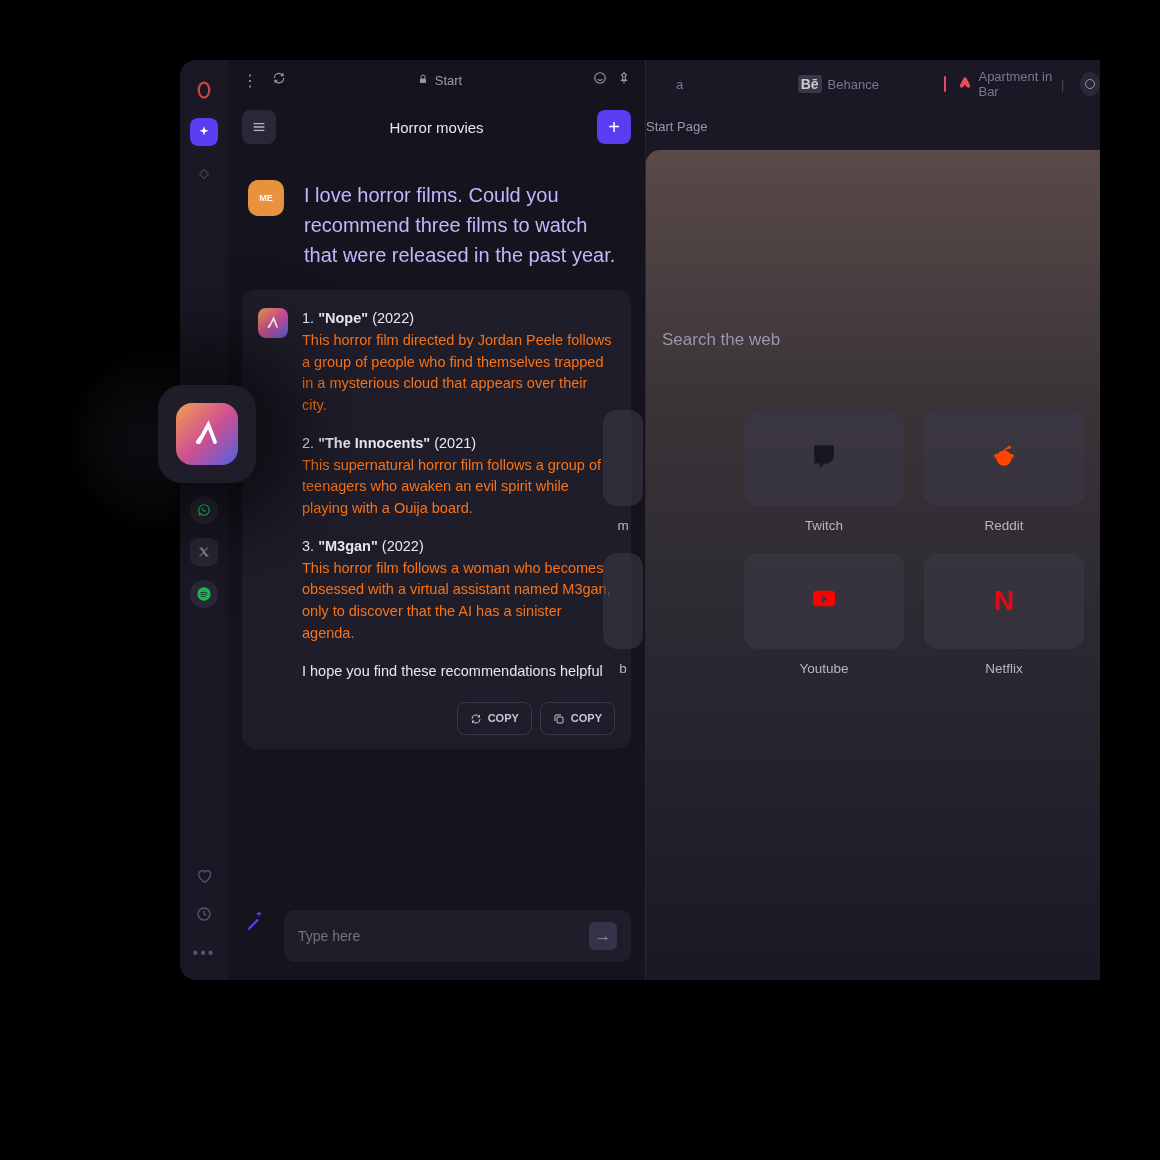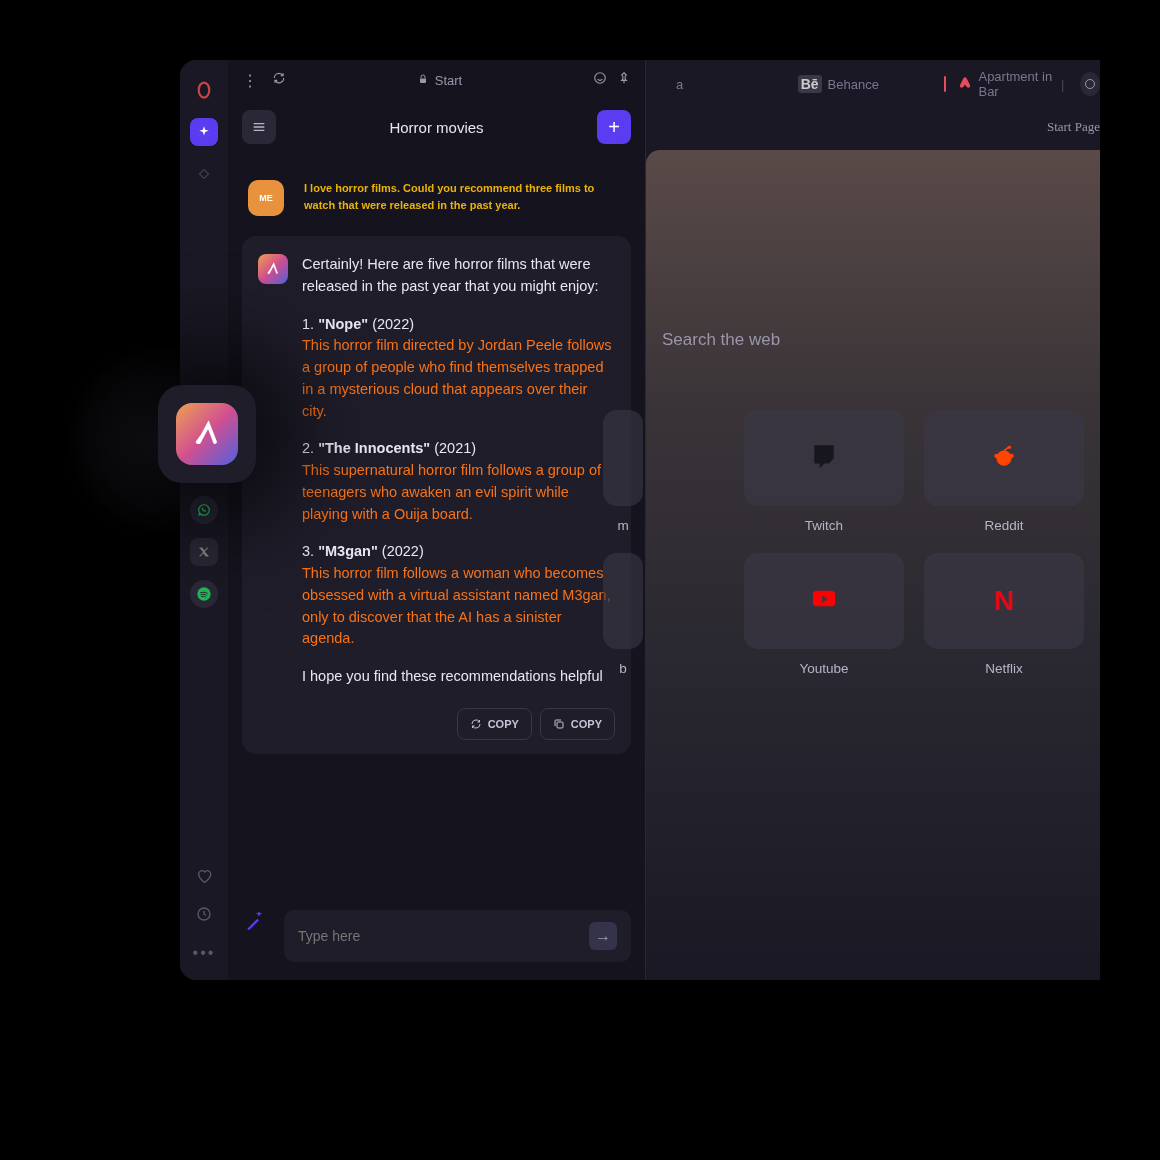--- a/index.html
+++ b/index.html
@@ -127,24 +127,23 @@
   width: 36px; height: 36px;
   background: #e8923e;
   border-radius: 10px;
   display: flex; align-items: center; justify-content: center;
   color: #fff;
   font-size: 9px;
   font-weight: 600;
   flex-shrink: 0;
 }
 .msg-me .text {
-  color: #eab308;
-  font-size: 11px;
+  color: #c4b5fd;
+  font-size: 20px;
   line-height: 1.5;
-  font-weight: bold;
 }
 
 .msg-ai {
   background: #1f1d2a;
   border-radius: 14px;
   padding: 18px 16px 14px;
   display: flex;
   gap: 14px;
 }
 .ai-avatar {
@@ -255,24 +254,23 @@
   background: #2a2836;
   border-radius: 50%;
   display: flex; align-items: center; justify-content: center;
   margin-left: 8px;
 }
 
 .start-page-title {
   position: absolute;
   top: 59px;
   left: 0; right: 0;
-  text-align: right;
+  text-align: left;
   color: #9a96ac;
   font-size: 13px;
-  font-family: Liberation Serif, serif;
 }
 
 .start-content {
   position: absolute;
   top: 90px;
   left: 0; right: 0;
   bottom: 0;
   background: linear-gradient(180deg, #5a4a48 0%, #3a3438 30%, #2a2830 60%, #1a1824 100%);
   border-radius: 14px 0 0 0;
   padding: 50px 16px;
@@ -428,21 +426,20 @@
         <div class="text">I love horror films. Could you recommend three films to watch that were released in the past year.</div>
       </div>
 
       <div class="msg-ai">
         <div class="ai-avatar">
           <svg viewBox="0 0 24 24" fill="none" stroke="#fff" stroke-width="2.5" stroke-linecap="round">
               <path d="M6 18L13 5l5 13M8 14l-3 4"></path>
             </svg>
         </div>
         <div class="ai-content">
-          <p>Certainly! Here are five horror films that were released in the past year that you might enjoy:</p>
 
           <div class="film-item">
             <div class="title-row"><span>1.</span> <strong>"Nope"</strong> <span>(2022)</span></div>
             <div class="desc">This horror film directed by Jordan Peele follows a group of people who find themselves trapped in a mysterious cloud that appears over their city.</div>
           </div>
 
           <div class="film-item">
             <div class="title-row"><span>2.</span> <strong>"The Innocents"</strong> <span>(2021)</span></div>
             <div class="desc">This supernatural horror film follows a group of teenagers who awaken an evil spirit while playing with a Ouija board.</div>
           </div>

